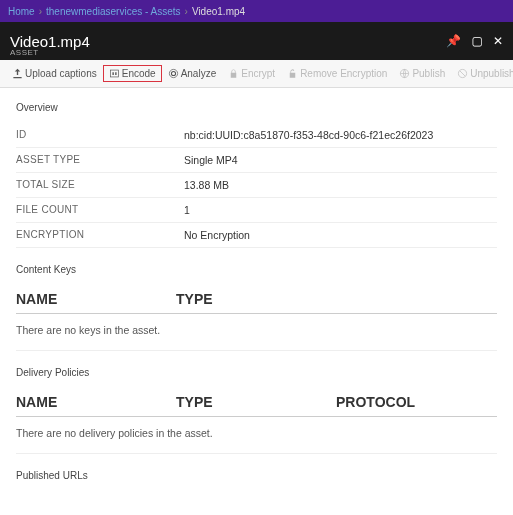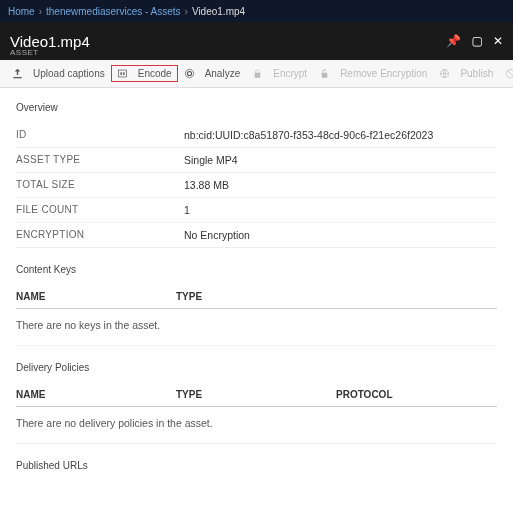--- a/index.html
+++ b/index.html
@@ -1,37 +1,37 @@
 <!DOCTYPE html>
 <html><head>
 <meta charset="utf-8">
 <style>
 *{margin:0;padding:0;box-sizing:border-box;font-family:"Segoe UI",Arial,sans-serif}
 body{width:513px;height:515px;overflow:hidden;background:#fff;position:relative}
-.topbar{background:#0f172a;height:22px;display:flex;align-items:center;padding:0 8px;font-size:10px;color:#fff}
+.topbar{background:#4c1d95;height:22px;display:flex;align-items:center;padding:0 8px;font-size:10px;color:#fff}
 .topbar a{color:#6fa8dc;text-decoration:none}
 .topbar .sep{color:#888;margin:0 4px}
 .topbar .cur{color:#ddd}
 .hdr{background:#1a1a1a;height:38px;display:flex;align-items:center;padding:0 10px;position:relative}
 .hdr-t{color:#fff;font-size:15px;font-weight:400}
 .hdr-s{color:#aaa;font-size:8px;position:absolute;left:10px;top:26px;letter-spacing:.5px}
 .hdr-ico{margin-left:auto;display:flex;gap:10px;color:#fff}
 .hdr-ico span{cursor:pointer;font-size:12px}
 .tb{background:#f7f7f7;border-bottom:1px solid #ddd;height:28px;display:flex;align-items:center;padding:0 6px;font-size:10px}
-.tbi{display:flex;align-items:center;gap:10px;padding:3px 6px;color:#555;cursor:pointer;white-space:nowrap}
+.tbi{display:flex;align-items:center;gap:2px;padding:3px 6px;color:#555;cursor:pointer;white-space:nowrap}
 .tbi.dis{color:#bbb;cursor:default}
 .tbi.hl{border:1.5px solid #d9333f;padding:2px 5px}
 .tbi svg{width:11px;height:11px}
 .content{height:427px;overflow-y:scroll;padding:14px 16px;font-size:11px;color:#333}
 .sect{font-size:10px;color:#444;margin:16px 0 10px}
 .sect:first-child{margin-top:0}
 .orow{display:flex;padding:6px 0;border-bottom:1px solid #eee}
 .orow .k{width:168px;color:#666;font-size:10px;letter-spacing:.3px}
 .orow .v{color:#333;font-size:10.5px}
-.thead{display:flex;padding:6px 0;border-bottom:1px solid #ccc;font-size:10px;font-weight:600;color:#333}
+.thead{display:flex;padding:6px 0;border-bottom:1px solid #ccc;font-size:14px;font-weight:600;color:#333}
 .c1{width:160px}.c2{width:160px}.c3{flex:1}
 .empty{padding:10px 0 14px;color:#555;font-size:10.5px;border-bottom:1px solid #eee}
 ::-webkit-scrollbar{width:14px}
 ::-webkit-scrollbar-track{background:#f0f0f0}
 ::-webkit-scrollbar-thumb{background:#c8c8c8}
 </style>
 </head>
 <body>
 
 <div class="topbar">

